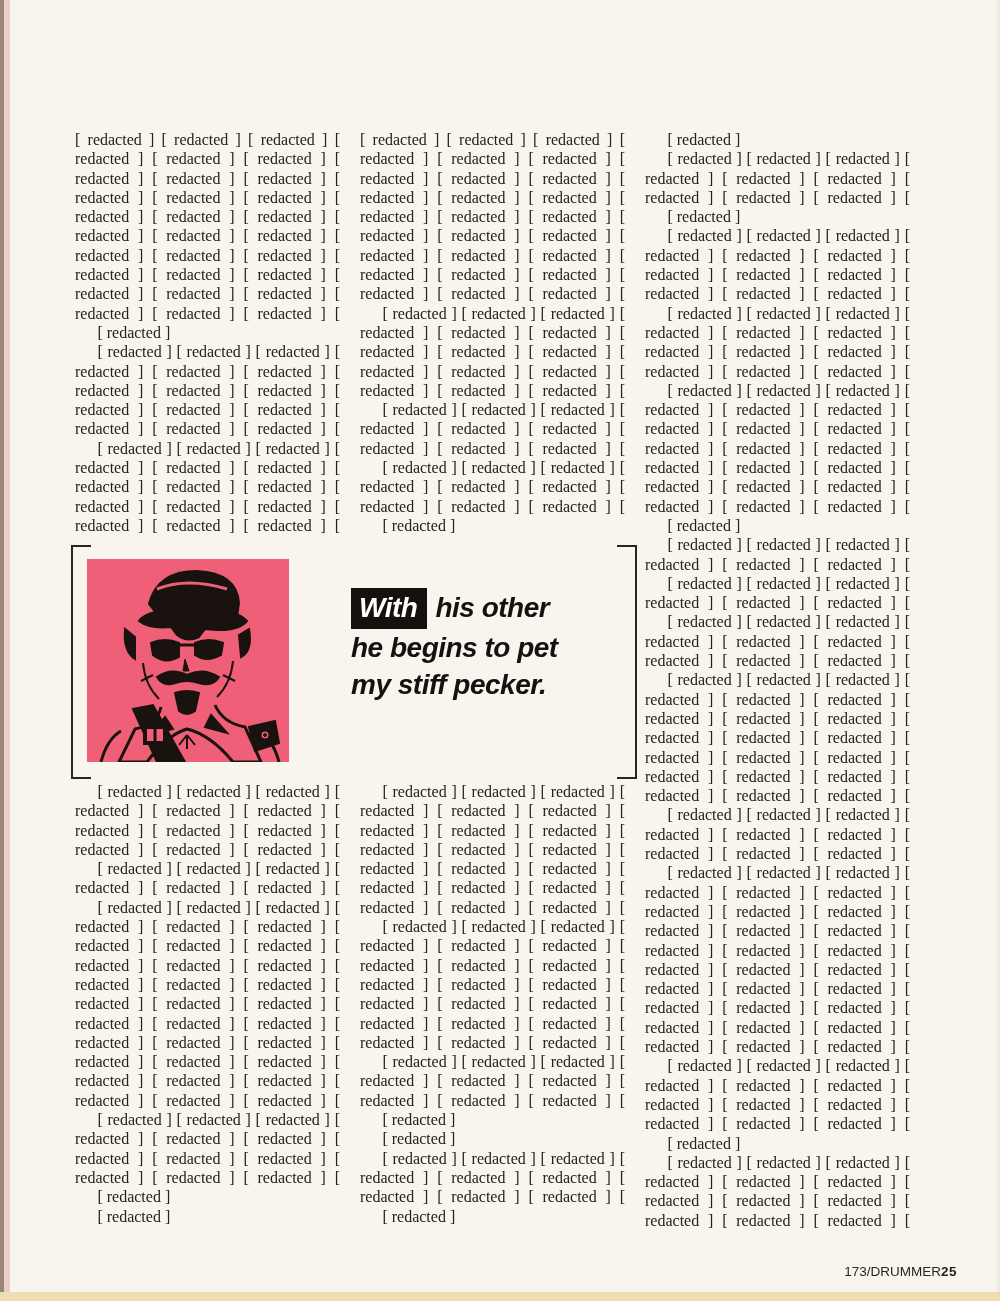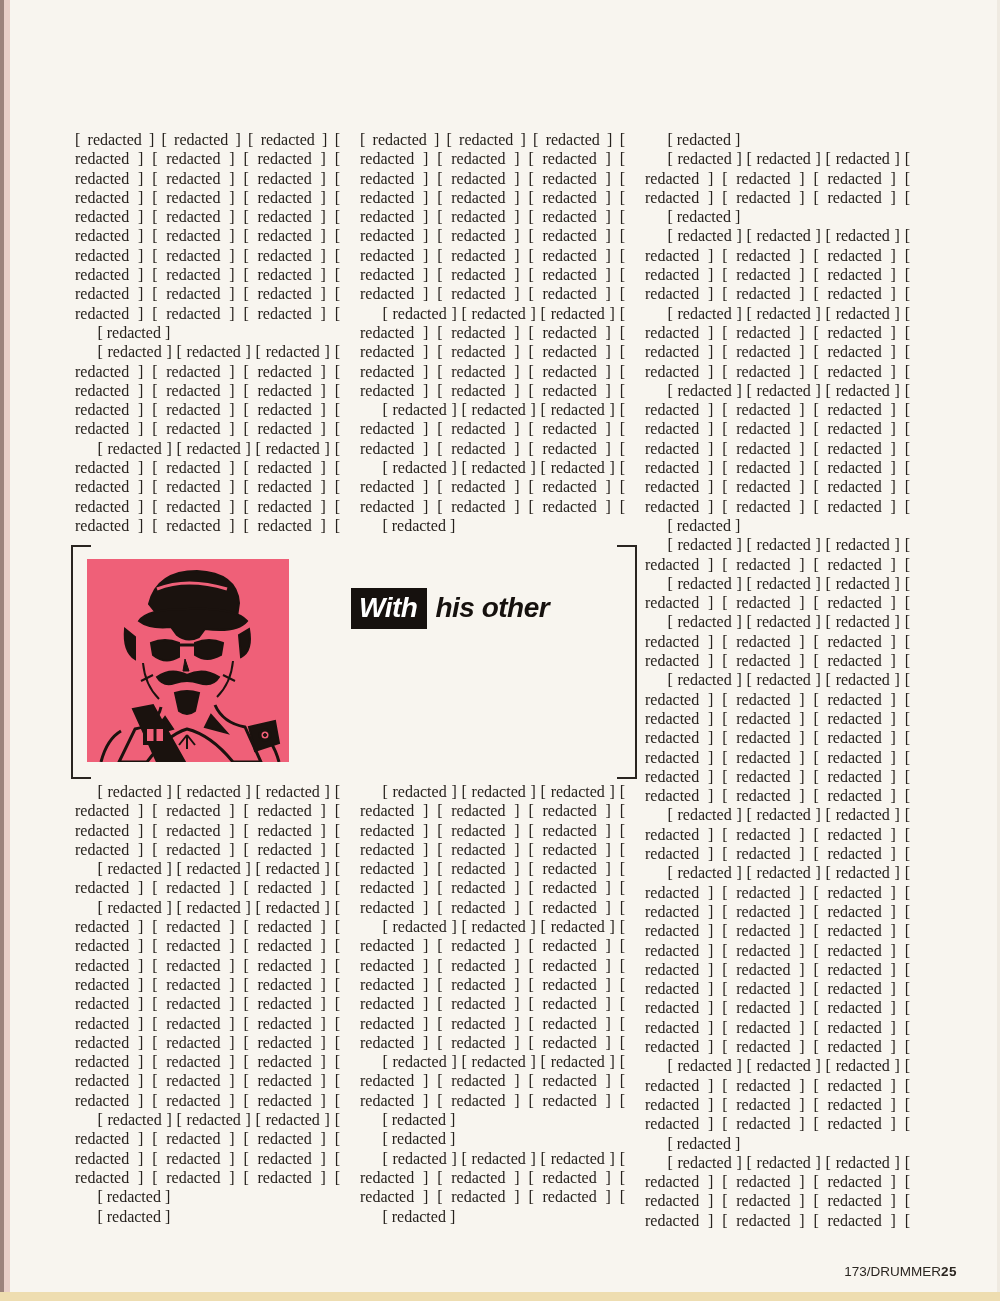--- a/index.html
+++ b/index.html
@@ -206,20 +206,22 @@
             <circle cx="178" cy="176" r="5" fill="#ef6078" stroke-width="3"></circle>
             <circle cx="178" cy="176" r="1.5" fill="#1a120e"></circle>
           </g>
         </svg>
       </div>
 
       <div class="pullquote">
         <div class="line">
           <span class="with-box">With</span><span>his other</span>
         </div>
+        <div class="line">he begins to pet</div>
+        <div class="line">my stiff pecker.</div>
       </div>
     </div>
 
   </div>
 
   <div class="folio">
     <span>173/DRUMMER</span><span class="bold">25</span>
   </div>
 
 </div>

